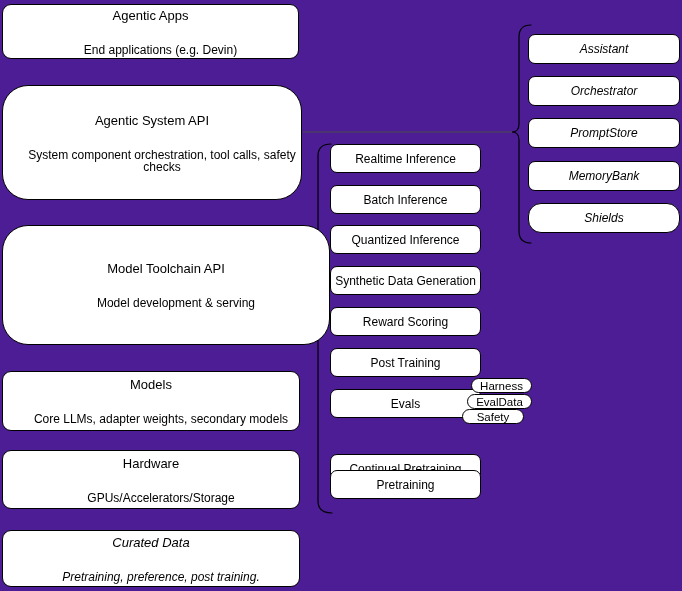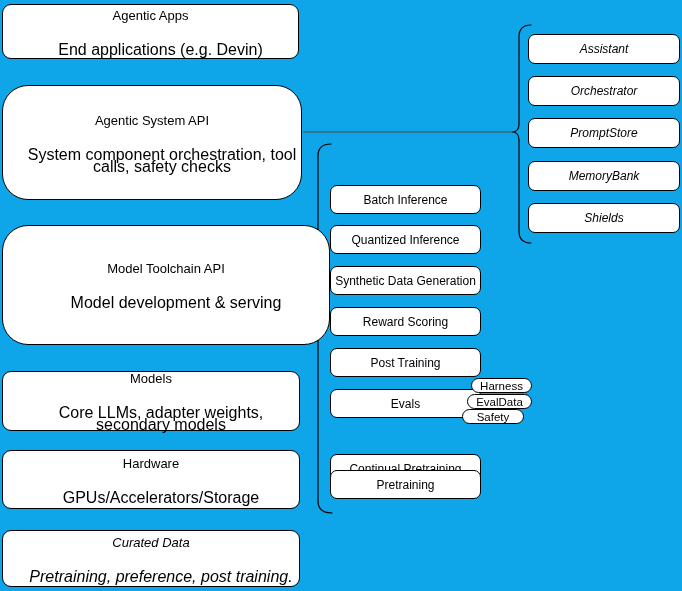--- a/index.html
+++ b/index.html
@@ -1,20 +1,20 @@
 <!DOCTYPE html>
 <html><head>
 <meta charset="utf-8">
 <style>
   html, body { margin: 0; padding: 0; background: #ffffff; }
   .canvas {
     position: relative;
     width: 682px;
     height: 591px;
-    background: #0ea5e9;
+    background: #4c1d95;
     font-family: "Liberation Sans", "DejaVu Sans", sans-serif;
     color: #000;
     overflow: hidden;
   }
   svg.overlay {
     position: absolute;
     left: 0; top: 0;
     width: 682px; height: 591px;
     pointer-events: none;
   }
@@ -24,21 +24,21 @@
     box-sizing: border-box;
     background: #ffffff;
     border: 1px solid #000;
     display: flex;
     flex-direction: column;
     align-items: center;
     justify-content: center;
     text-align: center;
   }
   .ltitle { font-size: 13px; line-height: 16px; }
-  .lsub   { font-size: 16px; line-height: 12px; margin-top: 20px; padding-left: 20px; }
+  .lsub   { font-size: 12px; line-height: 12px; margin-top: 20px; padding-left: 20px; }
   .lb1 { left: 2px;  top: 4px;   width: 297px; height: 55px;  border-radius: 9px;  }
   .lb2 { left: 2px;  top: 85px;  width: 300px; height: 115px; border-radius: 26px; }
   .lb3 { left: 2px;  top: 225px; width: 328px; height: 120px; border-radius: 26px; }
   .lb4 { left: 2px;  top: 371px; width: 298px; height: 60px;  border-radius: 9px; align-items: center;  }
   .lb5 { left: 2px;  top: 450px; width: 298px; height: 59px;  border-radius: 9px;  }
   .lb6 { left: 2px;  top: 530px; width: 298px; height: 57px;  border-radius: 9px; font-style: italic;  }
   
   .mbox {
     position: absolute;
     left: 330px;
@@ -68,21 +68,21 @@
     border: 1px solid #000;
     border-radius: 7px;
     display: flex;
     align-items: center;
     justify-content: center;
     font-size: 12px;
     text-align: center;
     font-style: italic;
   }
   .rb1 { top: 34px; } .rb2 { top: 76px; } .rb3 { top: 118px; }
-  .rb4 { top: 161px; } .rb5 { top: 203px; }
+  .rb4 { top: 161px; } .rb5 { top: 203px; border-radius: 13px; }
   
   .pill {
     position: absolute;
     box-sizing: border-box;
     background: #ffffff;
     border: 1px solid #000;
     border-radius: 8px;
     display: flex;
     align-items: center;
     justify-content: center;
@@ -122,20 +122,21 @@
   </div>
   <div class="lbox lb5">
     <div class="ltitle">Hardware</div>
     <div class="lsub">GPUs/Accelerators/Storage</div>
   </div>
   <div class="lbox lb6">
     <div class="ltitle">Curated Data</div>
     <div class="lsub">Pretraining, preference, post training.</div>
   </div>
 
+  <div class="mbox mb1">Realtime Inference</div>
   <div class="mbox mb2">Batch Inference</div>
   <div class="mbox mb3">Quantized Inference</div>
   <div class="mbox mb4">Synthetic Data Generation</div>
   <div class="mbox mb5">Reward Scoring</div>
   <div class="mbox mb6">Post Training</div>
   <div class="mbox mb7">Evals</div>
   <div class="mbox mb8">Continual Pretraining</div>
   <div class="mbox mb9">Pretraining</div>
 
   <div class="pill p1">Harness</div>

